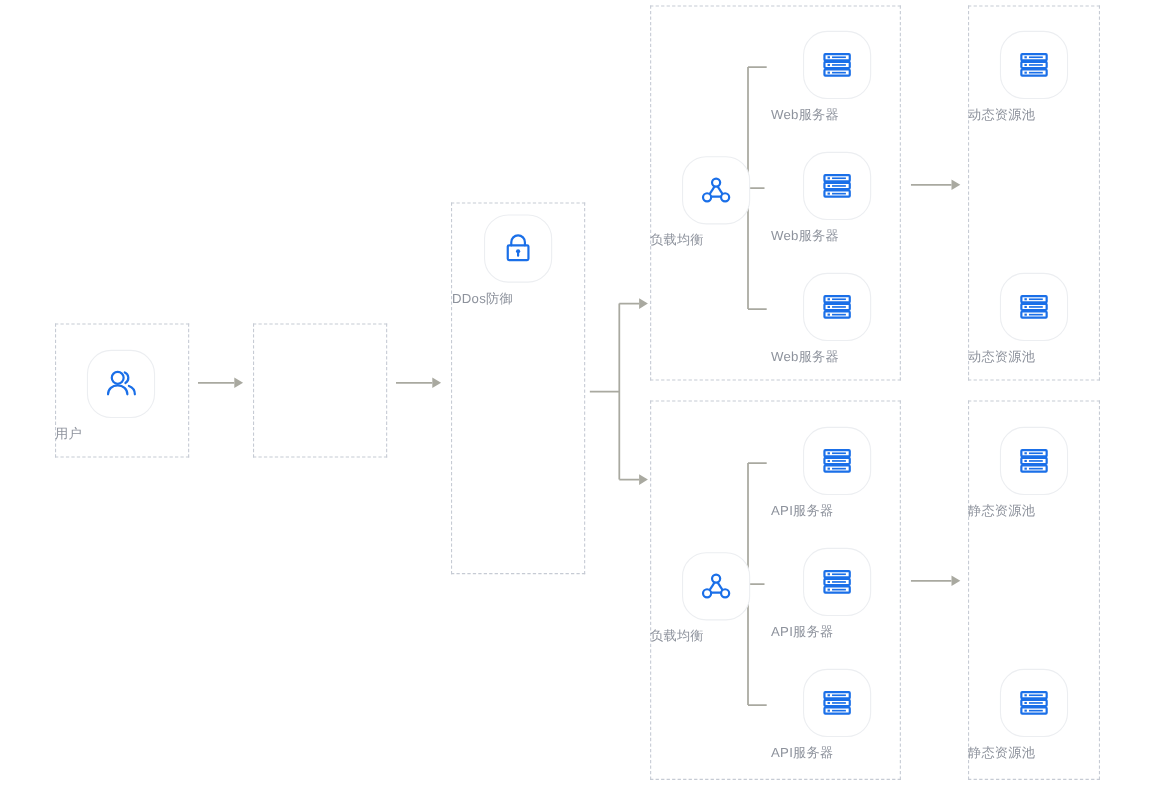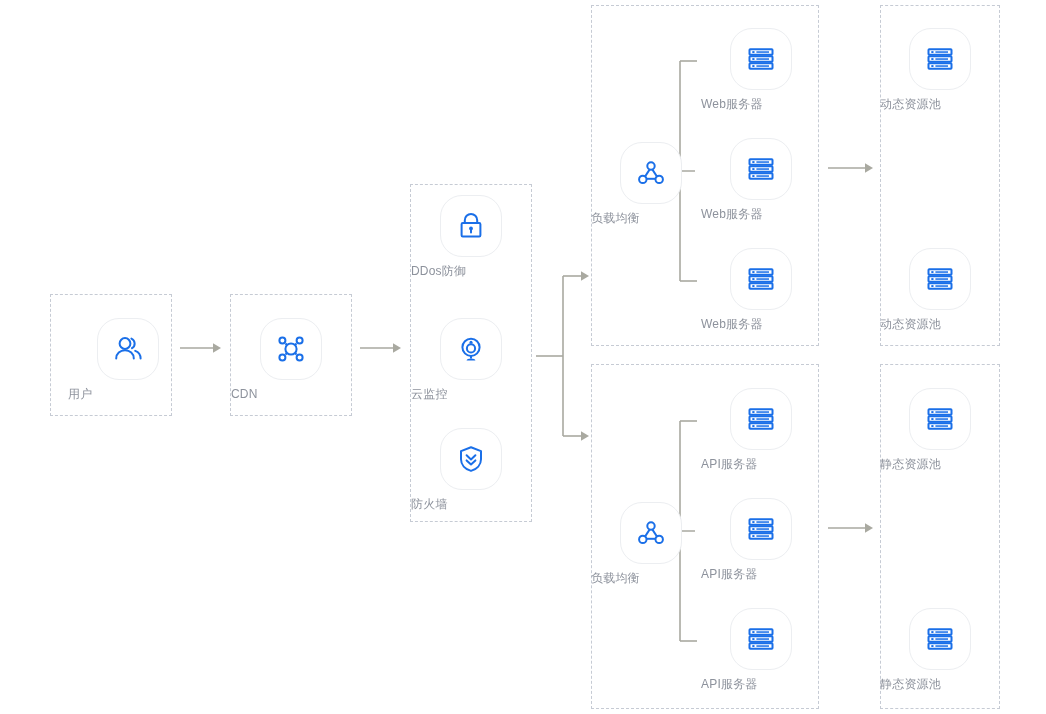--- a/index.html
+++ b/index.html
@@ -138,82 +138,46 @@
 
   <div class="connector" style="left:657px; top:415px; width:44px; height:232px;">
     <svg width="44" height="232" viewBox="0 0 44 232">
       <line x1="0" y1="116" x2="38" y2="116" stroke="#a9a9a0" stroke-width="1.6"></line>
       <line x1="23" y1="6" x2="23" y2="226" stroke="#a9a9a0" stroke-width="1.6"></line>
       <line x1="23" y1="6" x2="40" y2="6" stroke="#a9a9a0" stroke-width="1.6"></line>
       <line x1="23" y1="226" x2="40" y2="226" stroke="#a9a9a0" stroke-width="1.6"></line>
     </svg>
   </div>
 
-  <div class="node" style="left:68px; top:318px;">
+  <div class="node" style="left:50px; top:318px;">
     <div class="node-icon">
       <svg width="34" height="34" viewBox="0 0 34 34" fill="none">
         <circle cx="14" cy="11.5" r="5.4" stroke="#1a6fe8" stroke-width="2"></circle>
         <path d="M5.2 26.5c0-4.9 3.9-8.2 8.8-8.2s8.8 3.3 8.8 8.2" stroke="#1a6fe8" stroke-width="2" stroke-linecap="round"></path>
         <path d="M20.4 6.6a5.4 5.4 0 0 1 .6 9.6" stroke="#1a6fe8" stroke-width="2" stroke-linecap="round"></path>
         <path d="M24.2 18.9c3.3 1.2 5.4 4 5.4 7.6" stroke="#1a6fe8" stroke-width="2" stroke-linecap="round"></path>
       </svg>
     </div>
     <div class="node-label">用户</div>
   </div>
 
-  <div class="node" style="left:231px; top:318px;">
-    <div class="node-icon">
-      <svg width="34" height="34" viewBox="0 0 34 34" fill="none">
-        <line x1="11.5" y1="11.5" x2="22.5" y2="22.5" stroke="#1a6fe8" stroke-width="2"></line>
-        <line x1="22.5" y1="11.5" x2="11.5" y2="22.5" stroke="#1a6fe8" stroke-width="2"></line>
-        <circle cx="17" cy="17" r="5.6" stroke="#1a6fe8" stroke-width="2" fill="#fff"></circle>
-        <circle cx="8.4" cy="8.4" r="3" stroke="#1a6fe8" stroke-width="2" fill="#fff"></circle>
-        <circle cx="25.6" cy="8.4" r="3" stroke="#1a6fe8" stroke-width="2" fill="#fff"></circle>
-        <circle cx="8.4" cy="25.6" r="3" stroke="#1a6fe8" stroke-width="2" fill="#fff"></circle>
-        <circle cx="25.6" cy="25.6" r="3" stroke="#1a6fe8" stroke-width="2" fill="#fff"></circle>
-      </svg>
-    </div>
-    <div class="node-label">CDN</div>
-  </div>
 
   <div class="node" style="left:411px; top:195px;">
     <div class="node-icon">
       <svg width="34" height="34" viewBox="0 0 34 34" fill="none">
         <path d="M10.8 14V11.2a6.2 6.2 0 0 1 12.4 0V14" stroke="#1a6fe8" stroke-width="2" stroke-linecap="round"></path>
         <rect x="7.6" y="14" width="18.8" height="13.4" rx="1.2" stroke="#1a6fe8" stroke-width="2"></rect>
         <circle cx="17" cy="19.4" r="1.9" fill="#1a6fe8"></circle>
         <line x1="17" y1="19.9" x2="17" y2="23.4" stroke="#1a6fe8" stroke-width="2" stroke-linecap="round"></line>
       </svg>
     </div>
     <div class="node-label">DDos防御</div>
   </div>
 
-  <div class="node" style="left:411px; top:318px;">
-    <div class="node-icon">
-      <svg width="34" height="34" viewBox="0 0 34 34" fill="none">
-        <circle cx="17" cy="15.3" r="8.6" stroke="#1a6fe8" stroke-width="2"></circle>
-        <circle cx="17" cy="16.4" r="4.1" stroke="#1a6fe8" stroke-width="2"></circle>
-        <circle cx="17" cy="10.3" r="1.5" fill="#1a6fe8"></circle>
-        <line x1="17" y1="23.9" x2="17" y2="26.6" stroke="#1a6fe8" stroke-width="2"></line>
-        <path d="M12.6 28.6c0-1.3 2-2.2 4.4-2.2s4.4.9 4.4 2.2z" fill="#1a6fe8"></path>
-      </svg>
-    </div>
-    <div class="node-label">云监控</div>
-  </div>
-
-  <div class="node" style="left:411px; top:428px;">
-    <div class="node-icon">
-      <svg width="34" height="34" viewBox="0 0 34 34" fill="none">
-        <path d="M17 5.2 27 9.1v8.2c0 5.4-4.1 9.9-10 11.6-5.9-1.7-10-6.2-10-11.6V9.1z" stroke="#1a6fe8" stroke-width="2" stroke-linejoin="round"></path>
-        <path d="M12.6 13.3 17 17.4l4.4-4.1" stroke="#1a6fe8" stroke-width="2" stroke-linecap="round" stroke-linejoin="round"></path>
-        <path d="M12.6 18.4 17 22.5l4.4-4.1" stroke="#1a6fe8" stroke-width="2" stroke-linecap="round" stroke-linejoin="round"></path>
-      </svg>
-    </div>
-    <div class="node-label">防火墙</div>
-  </div>
+
 
   <div class="node" style="left:591px; top:142px;">
     <div class="node-icon">
       <svg width="34" height="34" viewBox="0 0 34 34" fill="none">
         <line x1="17" y1="11.4" x2="9.6" y2="22.8" stroke="#1a6fe8" stroke-width="2"></line>
         <line x1="17" y1="11.4" x2="24.4" y2="22.8" stroke="#1a6fe8" stroke-width="2"></line>
         <line x1="9.6" y1="22.8" x2="24.4" y2="22.8" stroke="#1a6fe8" stroke-width="2"></line>
         <circle cx="17" cy="10" r="3.7" stroke="#1a6fe8" stroke-width="2" fill="#fff"></circle>
         <circle cx="8.8" cy="23.4" r="3.7" stroke="#1a6fe8" stroke-width="2" fill="#fff"></circle>
         <circle cx="25.2" cy="23.4" r="3.7" stroke="#1a6fe8" stroke-width="2" fill="#fff"></circle>

